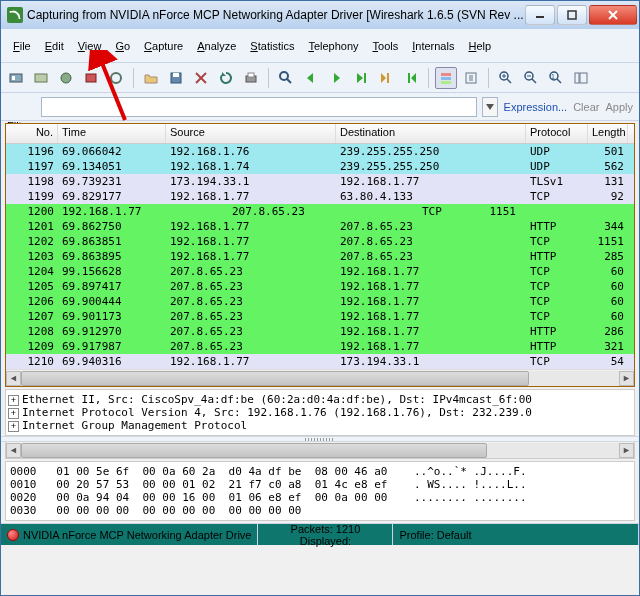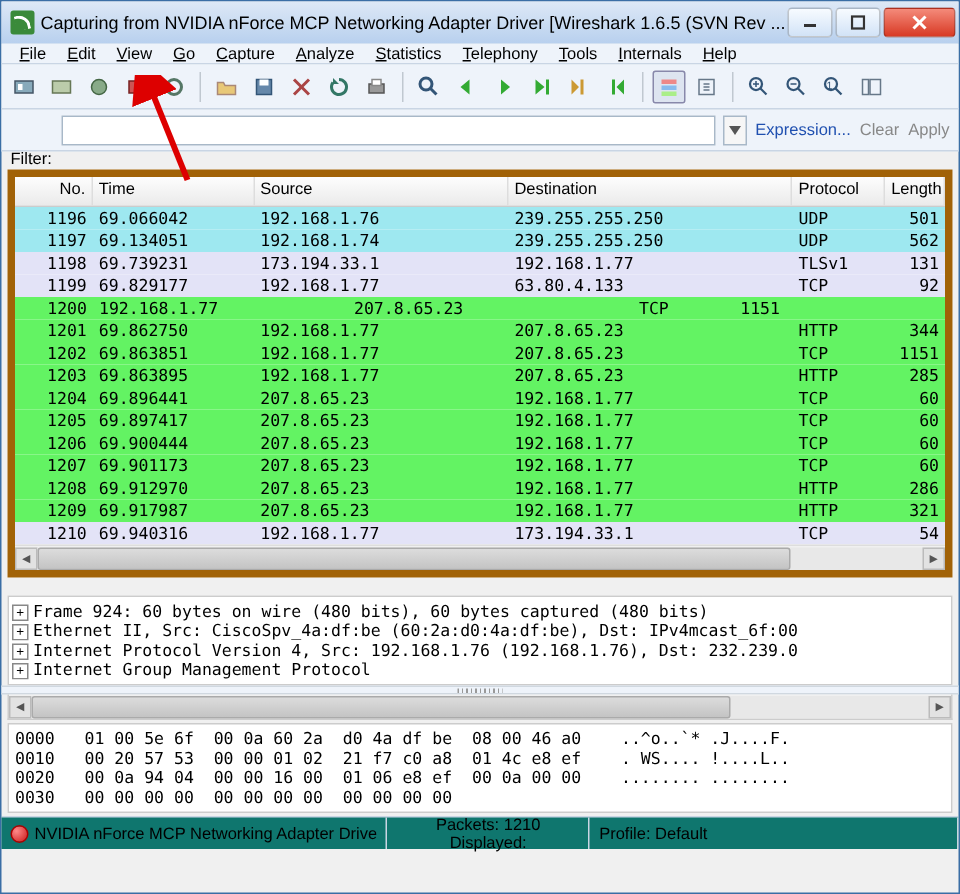--- a/index.html
+++ b/index.html
@@ -6,34 +6,34 @@
 body { font-family: "Segoe UI", Tahoma, sans-serif; font-size: 11px; background: #fff; width: 640px; height: 596px; overflow: hidden; position: relative; }
 .window { width: 640px; height: 596px; border: 1px solid #3a6ea5; display: flex; flex-direction: column; background: #f0f0f0; }
 .titlebar { height: 28px; background: linear-gradient(#dde8f6, #b8d0ee); display: flex; align-items: center; padding: 0 2px; position: relative; }
 .tb-icon { width: 16px; height: 16px; background: #3a8a3a; margin: 0 4px; border-radius: 2px; display: flex; align-items: center; justify-content: center; }
 .tb-icon::after { content: ""; width: 8px; height: 8px; border: 2px solid #fff; border-radius: 0 8px 0 0; border-left: none; border-bottom: none; transform: rotate(-10deg); }
 .tb-title { flex: 1; color: #000; font-size: 12px; white-space: nowrap; overflow: hidden; }
 .tb-btns { display: flex; gap: 2px; }
 .tb-btn { width: 30px; height: 20px; border-radius: 3px; display: flex; align-items: center; justify-content: center; cursor: pointer; font-size: 12px; border: 1px solid rgba(0,0,0,0.2); }
 .tb-min,.tb-max { background: linear-gradient(#f7fbff,#d2e3f7); }
 .tb-close { width: 48px; background: linear-gradient(#f48a7a,#d83a25); color: #fff; font-weight: bold; }
-.menubar { height: 14px; background: #eef3fa; display: flex; align-items: center; padding: 0 6px; gap: 2px; border-bottom: 1px solid #c9d5e4; }
+.menubar { height: 34px; background: #eef3fa; display: flex; align-items: center; padding: 0 6px; gap: 2px; border-bottom: 1px solid #c9d5e4; }
 .menu-item { padding: 2px 6px; cursor: pointer; }
 .menu-item u { text-decoration: underline; }
 .toolbar { height: 30px; background: #eef3fa; display: flex; align-items: center; padding: 0 4px; gap: 3px; border-bottom: 1px solid #c9d5e4; position: relative; }
 .tool-btn { width: 22px; height: 22px; border: 1px solid transparent; border-radius: 2px; display: flex; align-items: center; justify-content: center; cursor: pointer; position: relative; }
 .sep { width: 1px; height: 20px; background: #c0c8d0; margin: 0 3px; }
 .ico { width: 16px; height: 16px; display: inline-block; }
 .filterbar { height: 28px; background: #eef3fa; display: flex; align-items: center; padding: 0 6px; gap: 6px; border-bottom: 1px solid #c9d5e4; }
 .filterbar label { font-size: 11px; margin-top: 39px; }
 .filter-input { flex: 1; height: 20px; border: 1px solid #a8b8c8; background: #fff; padding: 0 4px; }
 .filter-dd { width: 16px; height: 20px; border: 1px solid #a8b8c8; background: #f6f6f6; display: flex; align-items: center; justify-content: center; cursor: pointer; margin-left: -1px; }
 .f-link { color: #2050b0; cursor: pointer; }
 .f-disabled { color: #888; cursor: default; }
-.packet-list { flex: 0 0 auto; background: #fff; border: 5px solid #a16207; margin: 12px 4px; overflow: hidden; }
+.packet-list { flex: 0 0 auto; background: #fff; border: 1px solid #a16207; margin: 2px 4px; overflow: hidden; }
 .pl-header { display: flex; background: linear-gradient(#fdfdfd,#eaeaea); border-bottom: 1px solid #ccc; height: 20px; }
 .pl-header .col { padding: 2px 4px; border-right: 1px solid #ddd; font-size: 11px; overflow: hidden; white-space: nowrap; }
 .pl-body { font-family: "Lucida Console","Consolas",monospace; font-size: 11px; }
 .pl-row { display: flex; height: 15px; line-height: 15px; }
 .pl-row .col { padding: 0 4px; overflow: hidden; white-space: nowrap; }
 .c-no { width: 52px; text-align: right; }
 .c-time { width: 108px; }
 .c-src { width: 170px; }
 .c-dst { width: 190px; }
 .c-proto { width: 62px; }
@@ -322,21 +322,21 @@
         <div class="pl-row row-green">
           <div class="col c-no">1203</div>
           <div class="col c-time">69.863895</div>
           <div class="col c-src">192.168.1.77</div>
           <div class="col c-dst">207.8.65.23</div>
           <div class="col c-proto">HTTP</div>
           <div class="col c-len">285</div>
         </div>
         <div class="pl-row row-green">
           <div class="col c-no">1204</div>
-          <div class="col c-time">69.896441</div>
+          <div class="col c-time">99.156628</div>
           <div class="col c-src">207.8.65.23</div>
           <div class="col c-dst">192.168.1.77</div>
           <div class="col c-proto">TCP</div>
           <div class="col c-len">60</div>
         </div>
         <div class="pl-row row-green">
           <div class="col c-no">1205</div>
           <div class="col c-time">69.897417</div>
           <div class="col c-src">207.8.65.23</div>
           <div class="col c-dst">192.168.1.77</div>
@@ -387,21 +387,20 @@
     <div class="hscroll" style="position:relative;">
       <div class="arr" style="left:0;">◄</div>
       <div class="track">
           <div class="thumb" style="width:85%;"></div>
         </div>
       <div class="arr" style="right:0;">►</div>
     </div>
   </div>
 
   <div class="details" id="details">
-      <div class="detail-line"><span class="exp">+</span>Frame 924: 60 bytes on wire (480 bits), 60 bytes captured (480 bits)</div>
       <div class="detail-line"><span class="exp">+</span>Ethernet II, Src: CiscoSpv_4a:df:be (60:2a:d0:4a:df:be), Dst: IPv4mcast_6f:00</div>
       <div class="detail-line"><span class="exp">+</span>Internet Protocol Version 4, Src: 192.168.1.76 (192.168.1.76), Dst: 232.239.0</div>
       <div class="detail-line"><span class="exp">+</span>Internet Group Management Protocol</div>
     </div>
   <div class="grip">
       <span></span>
     </div>
 
   <div class="hscroll" style="position:relative; margin:0 4px; border:1px solid #ccc; border-top:none;">
     <div class="arr" style="left:0;">◄</div>

